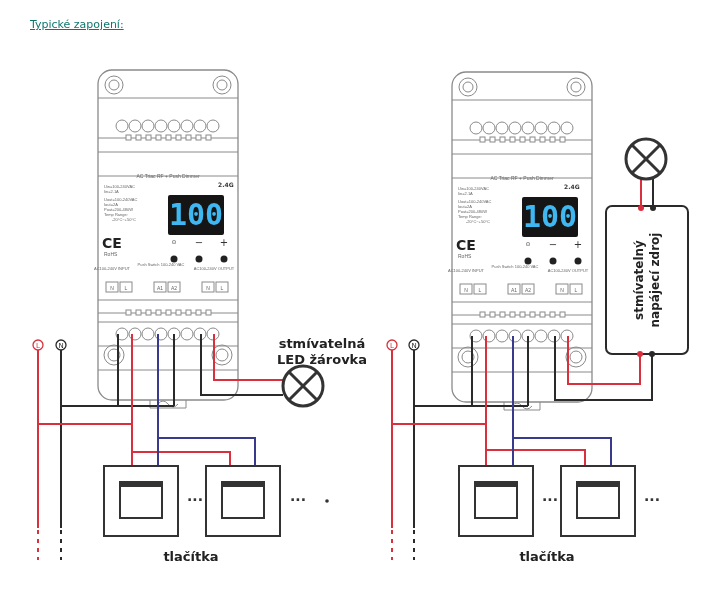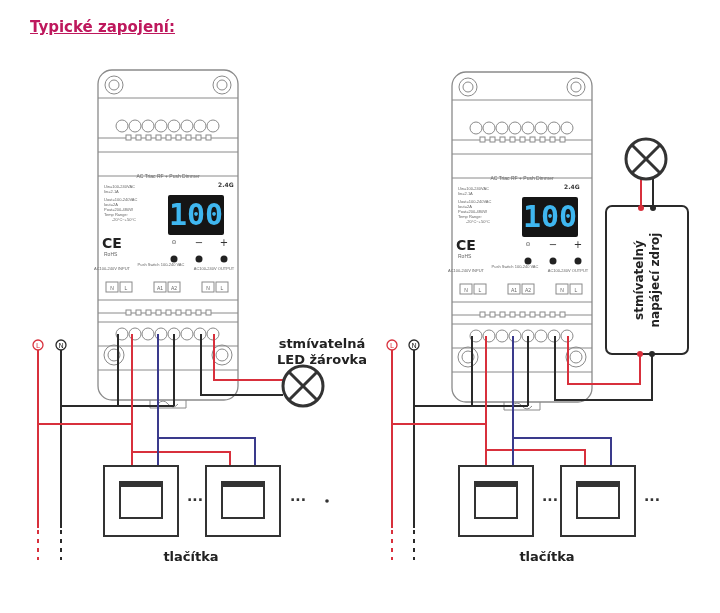--- a/index.html
+++ b/index.html
@@ -1,17 +1,17 @@
 <!DOCTYPE html>
 <html><head>
 <meta charset="utf-8">
 <style>
   html,body{margin:0;padding:0;background:#ffffff;}
   body{width:720px;height:613px;position:relative;overflow:hidden;font-family:"DejaVu Sans",sans-serif;}
-  .title{position:absolute;left:30px;top:18px;font-family:"DejaVu Sans",sans-serif;font-weight:bold;font-size:15px;text-decoration:underline;color:#be185d;}
+  .title{position:absolute;left:30px;top:18px;font-family:"DejaVu Sans",sans-serif;font-weight:normal;font-size:11px;text-decoration:underline;color:#0f766e;}
   svg{position:absolute;left:0;top:0;}
   .lbl{font-family:"DejaVu Sans",sans-serif;font-weight:bold;fill:#222;}
   .tiny{font-family:"Liberation Sans",sans-serif;fill:#666;}
   .digits{font-family:"DejaVu Sans Mono",monospace;font-weight:bold;fill:#3fb7f0;}
 </style>
 </head>
 <body>
 
 <div class="title">Typické zapojení:</div>
 

